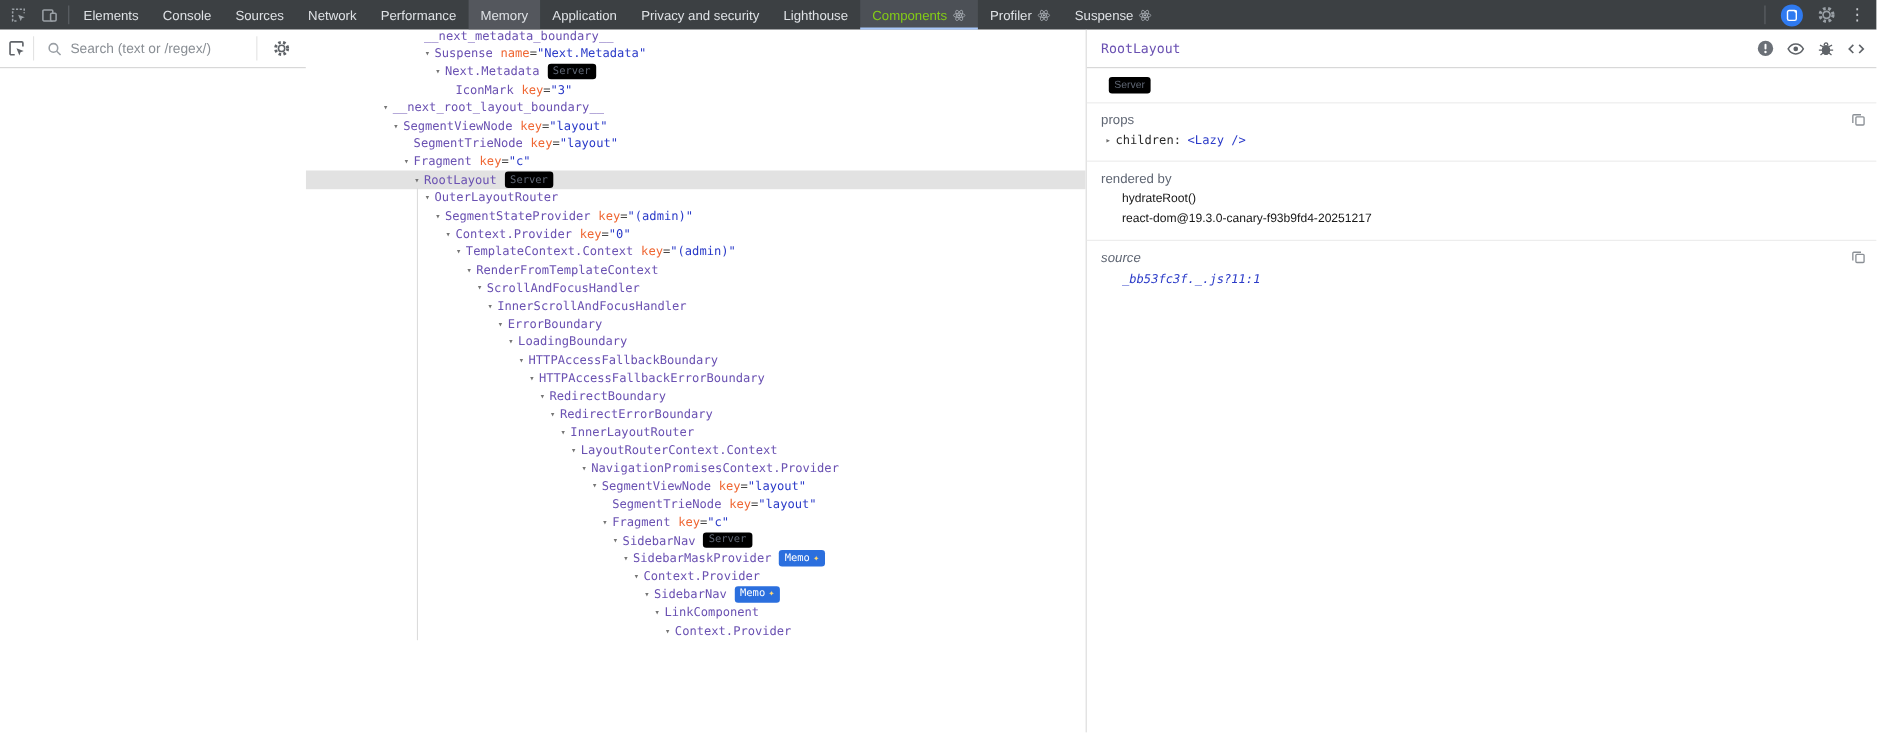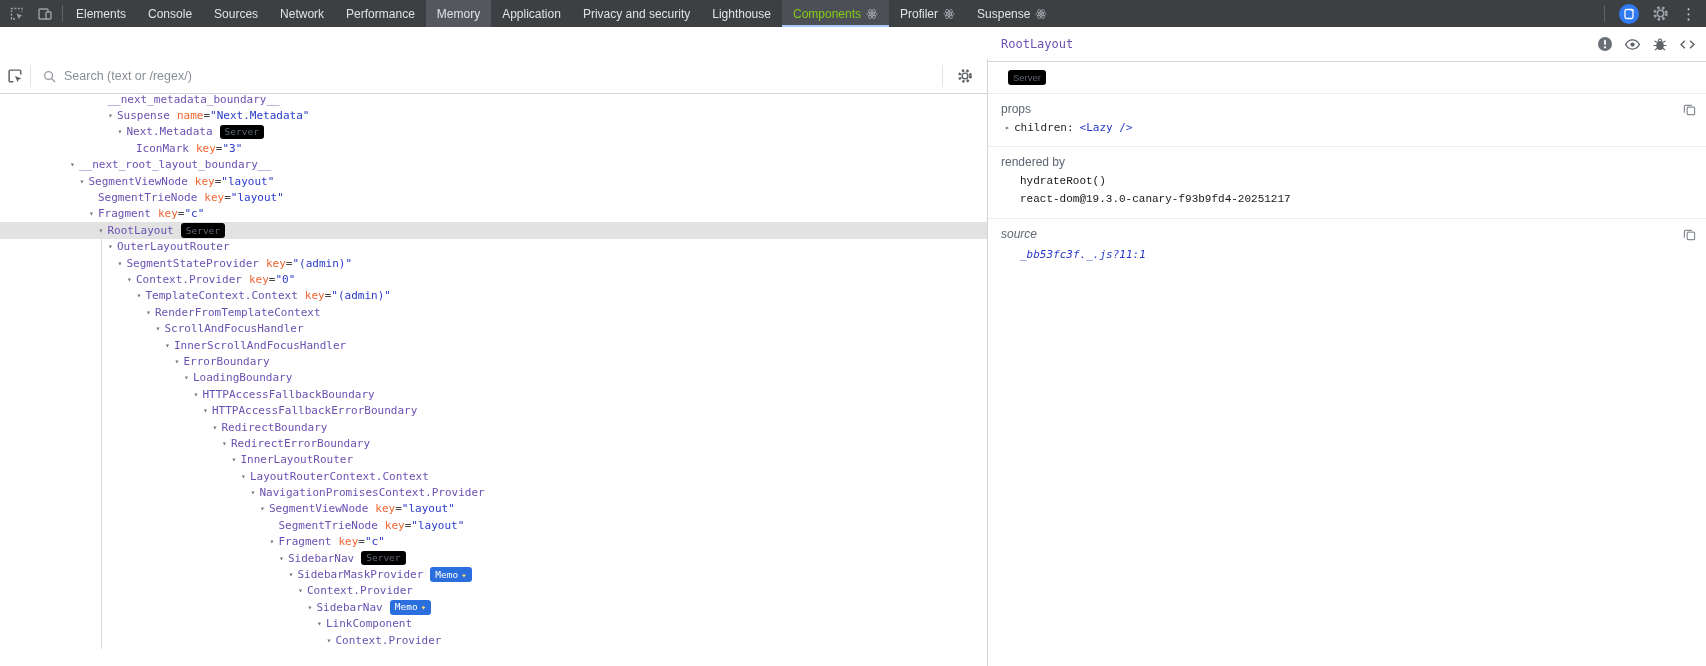--- a/index.html
+++ b/index.html
@@ -15,21 +15,21 @@
   .tab { display:flex; align-items:center; padding:0 11px; font-size:12px; cursor:pointer; white-space:nowrap; }
   .tab .atom { margin-left:5px; display:flex; align-items:center; }
   .tab.highlighted { background:#54575d; }
   .tab.selected { background:#4c5056; color:#84cc16; box-shadow: inset 0 -2px 0 var(--underline,#a8c7fa); }
   .tb-right { margin-left:auto; display:flex; align-items:center; gap:12px; padding-right:10px; }
   .blue-ext { width:20px; height:20px; border-radius:50%; background:#2f7af0; display:flex; align-items:center; justify-content:center; cursor:pointer; }
   .dots { color:#c7cacf; font-size:15px; letter-spacing:0; cursor:pointer; line-height:1; }
 
   
   .main { display:flex; height:639px; }
-  .left { width:988px; border-right:1px solid #d4d4d4; display:flex; flex-direction:column; background:#fff;margin-top:32px; }
+  .left { width:988px; border-right:1px solid #d4d4d4; display:flex; flex-direction:row; background:#fff; }
   .right { flex:1; display:flex; flex-direction:column; background:#fff; }
 
   
   .left-head { height:35px; border-bottom:1px solid #d4d4d4; display:flex; align-items:center; flex:none; }
   .lh-icon { width:30px; display:flex; justify-content:center; color:#5f6368; cursor:pointer; }
   .lh-sep { width:1px; height:22px; background:#e3e3e3; }
   .search-wrap { display:flex; align-items:center; flex:1; padding:0 8px 0 12px; gap:8px; color:#9a9fa5; }
   .search-wrap input { border:none; outline:none; flex:1; font-size:12.5px; font-family:"Liberation Sans",sans-serif; color:#333; background:transparent; }
   .search-wrap input::placeholder { color:#8a8f95; }
   .lh-gear { width:44px; display:flex; justify-content:center; color:#5f6368; cursor:pointer; }
@@ -58,21 +58,21 @@
   .server-row { height:32px; border-bottom:1px solid #ececec; display:flex; align-items:center; padding:0 13px; }
   .sec { padding:8px 13px 10px; border-bottom:1px solid #ececec; position:relative; }
   .sec.last { border-bottom:none;font-style:italic; }
   .sec-label { font-size:12px; color:#5f6673; margin-bottom:3px; }
   .copy-btn { position:absolute; top:8px; right:10px; color:#8a8f95; cursor:pointer; }
   .prow { display:flex; align-items:center; height:17px; font-family:"DejaVu Sans Mono","Liberation Mono",monospace; font-size:11px; }
   .pexp { width:13px; flex:none; color:#6e6e6e; font-size:8px; text-align:center; cursor:pointer; }
   .pkey { color:#2a2a2a; }
   .pval { color:#2a3ac8; margin-left:6px; }
   .pval.clip { white-space:nowrap; overflow:hidden; flex:1; }
-  .rline { font-family:Liberation Mono, monospace; font-size:11px; color:#161616;
+  .rline { font-family:Liberation Sans, sans-serif; font-size:11px; color:#161616;
            line-height:18px; padding-left:19px; }
   .src-link { font-family:"DejaVu Sans Mono","Liberation Mono",monospace; font-size:11px; color:#2a3ac8;
               line-height:18px; padding-left:19px; cursor:pointer; display:inline-block; }
 </style>
 </head>
 <body>
 
 <div class="tabbar">
   <div class="tb-icons">
     <span class="tb-icon">

